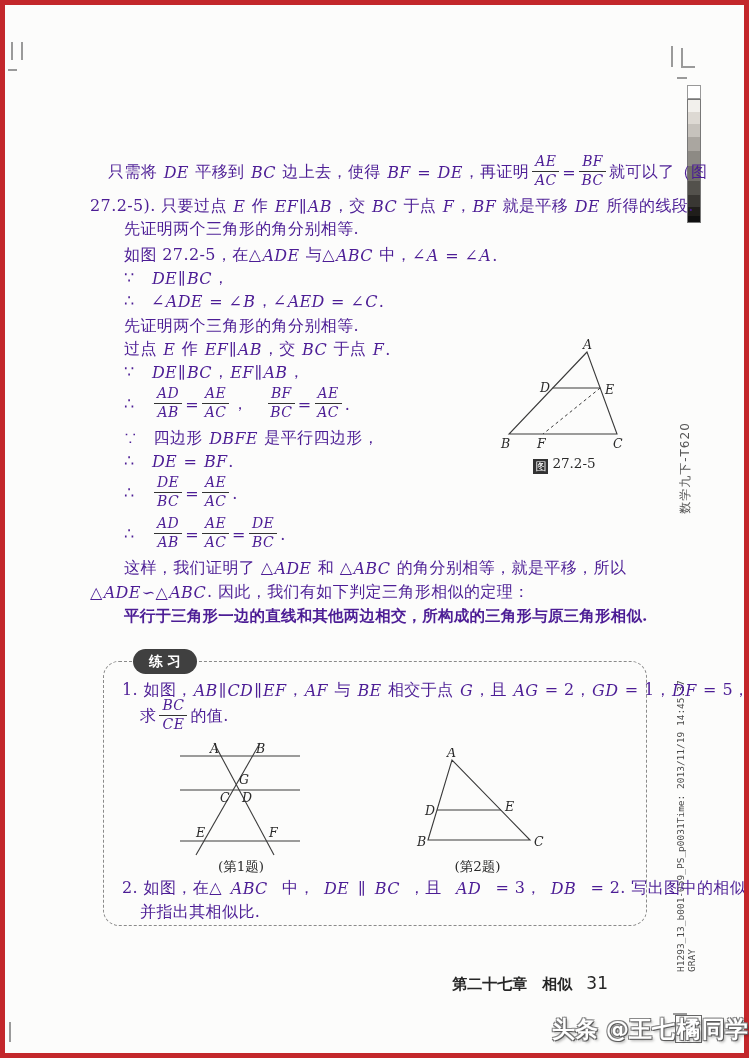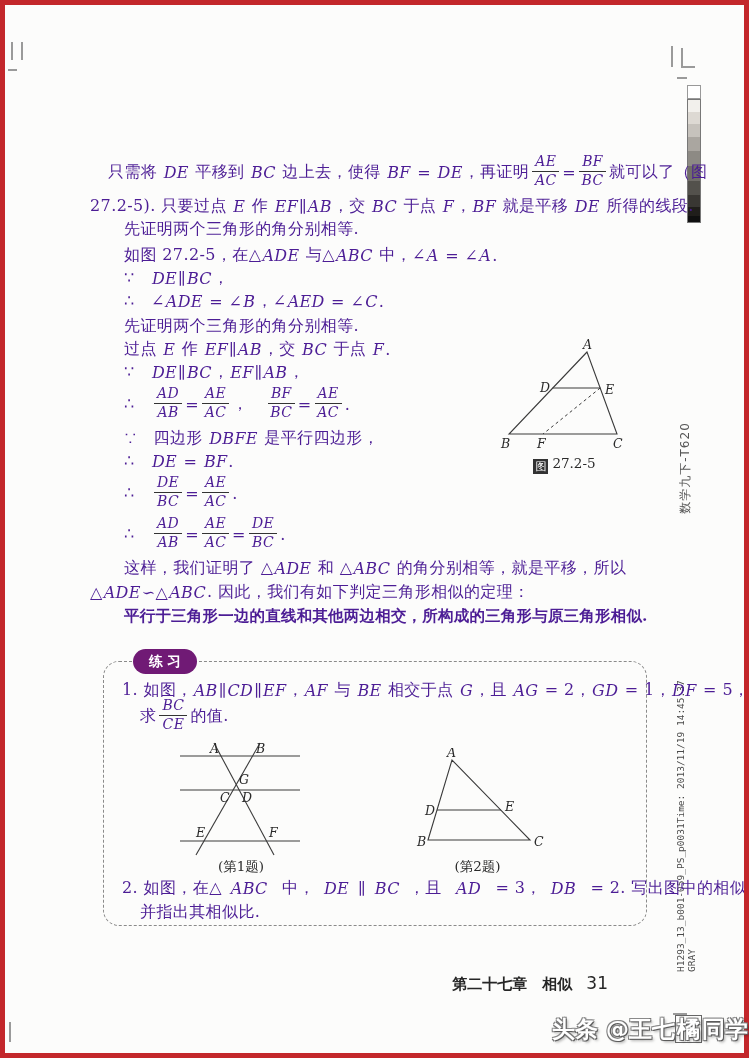--- a/index.html
+++ b/index.html
@@ -20,21 +20,21 @@
   .frac .den{padding-top:1px;}
   
   svg text{font-family:"DejaVu Serif",serif;font-style:italic;font-size:12.5px;fill:#2a2a2a;}
   .caption{position:absolute;font-size:13.5px;color:#2a2a2a;text-align:center;white-space:nowrap;}
   .figbadge{display:inline-block;width:15px;height:15px;background:#333;color:#fff;
             font-size:11px;line-height:15px;text-align:center;font-style:normal;margin-right:4px;
             vertical-align:-2px;font-family:"DejaVu Sans",sans-serif;}
   
   .exbox{position:absolute;left:103px;top:661px;width:542px;height:263px;
          border:1.6px dashed #8a8a8a;border-radius:16px;}
-  .exbadge{position:absolute;left:133px;top:649px;width:64px;height:25px;background:#701a75;
+  .exbadge{position:absolute;left:133px;top:649px;width:64px;height:25px;background:#404040;
            border-radius:13px;color:#fff;font-family:"DejaVu Sans",sans-serif;font-weight:bold;
            font-size:14px;letter-spacing:4px;display:flex;align-items:center;justify-content:center;
            padding-left:4px;box-sizing:border-box;z-index:5;}
   
   .footer{position:absolute;left:408px;top:928px;width:200px;text-align:right;white-space:nowrap;margin-top:45px;}
   .footer .chap{font-size:15px;font-weight:bold;font-family:"DejaVu Serif",serif;}
   .footer .pnum{font-size:17px;font-family:"DejaVu Sans",sans-serif;margin-left:14px;}
   
   .calib-white{position:absolute;left:687px;top:85px;width:14px;height:14px;background:#fff;
                border:1px solid #999;box-sizing:border-box;}

